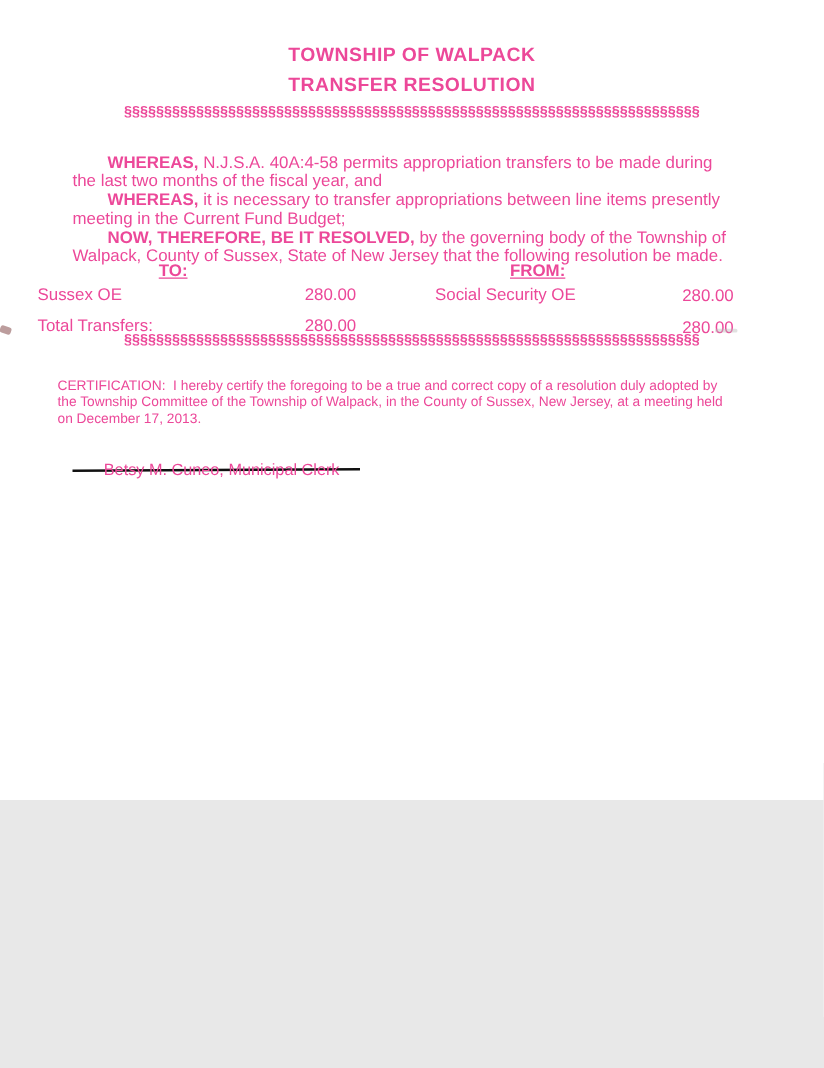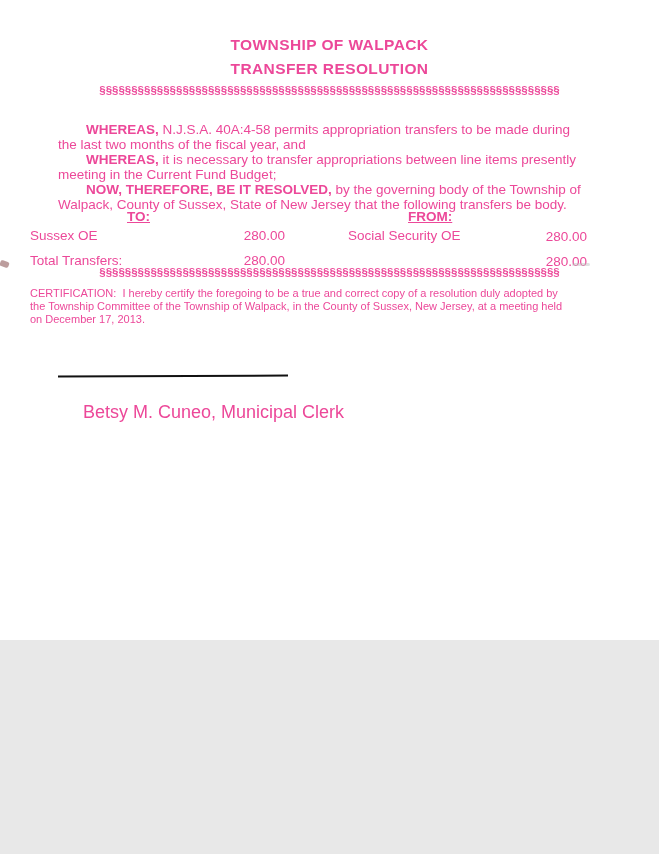--- a/index.html
+++ b/index.html
@@ -42,29 +42,29 @@
   .t-row{
     position:absolute;left:30px;width:557px;height:16px;font-size:13.5px;
   }
   .r1{top:228px}
   .r2{top:253px}
   .c-ti{position:absolute;left:0;top:0}
   .c-ta{position:absolute;left:160px;top:0;width:95px;text-align:right}
   .c-fi{position:absolute;left:318px;top:0}
   .c-fa{position:absolute;left:440px;top:1px;width:117px;text-align:right}
   .cert{
-    position:absolute;left:30px;top:287px;width:600px;margin:0;
+    position:absolute;left:30px;top:287px;width:600px;margin:16px;
     font-size:11px;line-height:12.8px;white-space:pre-wrap;
   }
   .sig-line{
     position:absolute;left:58px;top:375px;width:230px;height:2px;
     background:#111;transform:rotate(-0.25deg);
   }
   .sig-name{
-    position:absolute;left:83px;top:402px;font-size:18px;
+    position:absolute;left:83px;top:368px;font-size:13px;
   }
   .artifact{
     position:absolute;left:0;top:261px;width:9px;height:6px;
     background:#7a3b3b;opacity:.5;border-radius:2px;transform:rotate(18deg);
   }
   .speck{
     position:absolute;left:572px;top:263px;width:18px;height:3px;
     background:#bdbdbd;opacity:.45;border-radius:2px;
   }
 </style>
@@ -75,21 +75,21 @@
 
   <h1 class="title">TOWNSHIP OF WALPACK</h1>
   <h2 class="subtitle">TRANSFER RESOLUTION</h2>
 
   <div class="divider d1">§§§§§§§§§§§§§§§§§§§§§§§§§§§§§§§§§§§§§§§§§§§§§§§§§§§§§§§§§§§§§§§§§§§§§§§§</div>
 
   <p class="para p1"><span class="lead">WHEREAS,</span><span> N.J.S.A. 40A:4-58 permits appropriation transfers to be made during</span><br><span>the last two months of the fiscal year, and</span></p>
 
   <p class="para p2"><span class="lead">WHEREAS,</span><span> it is necessary to transfer appropriations between line items presently</span><br><span>meeting in the Current Fund Budget;</span></p>
 
-  <p class="para p3"><span class="lead">NOW, THEREFORE, BE IT RESOLVED,</span><span> by the governing body of the Township of</span><br><span>Walpack, County of Sussex, State of New Jersey that the following transfers be body.</span></p>
+  <p class="para p3"><span class="lead">NOW, THEREFORE, BE IT RESOLVED,</span><span> by the governing body of the Township of</span><br><span>Walpack, County of Sussex, State of New Jersey that the following resolution be made.</span></p>
 
   <div>
     <span class="col-header to-h">TO:</span>
     <span class="col-header from-h">FROM:</span>
 
     <div class="t-row r1">
       <span class="c-ti">Sussex OE</span>
       <span class="c-ta">280.00</span>
       <span class="c-fi">Social Security OE</span>
       <span class="c-fa">280.00</span>

